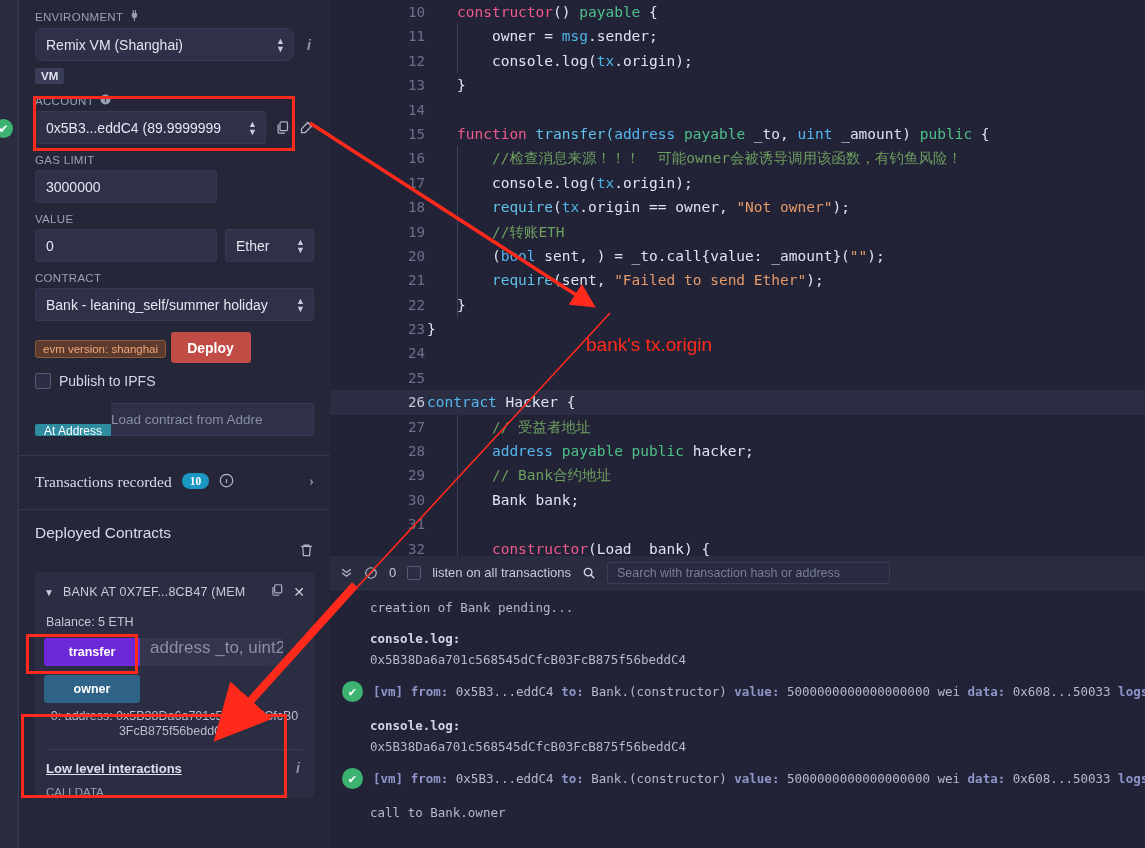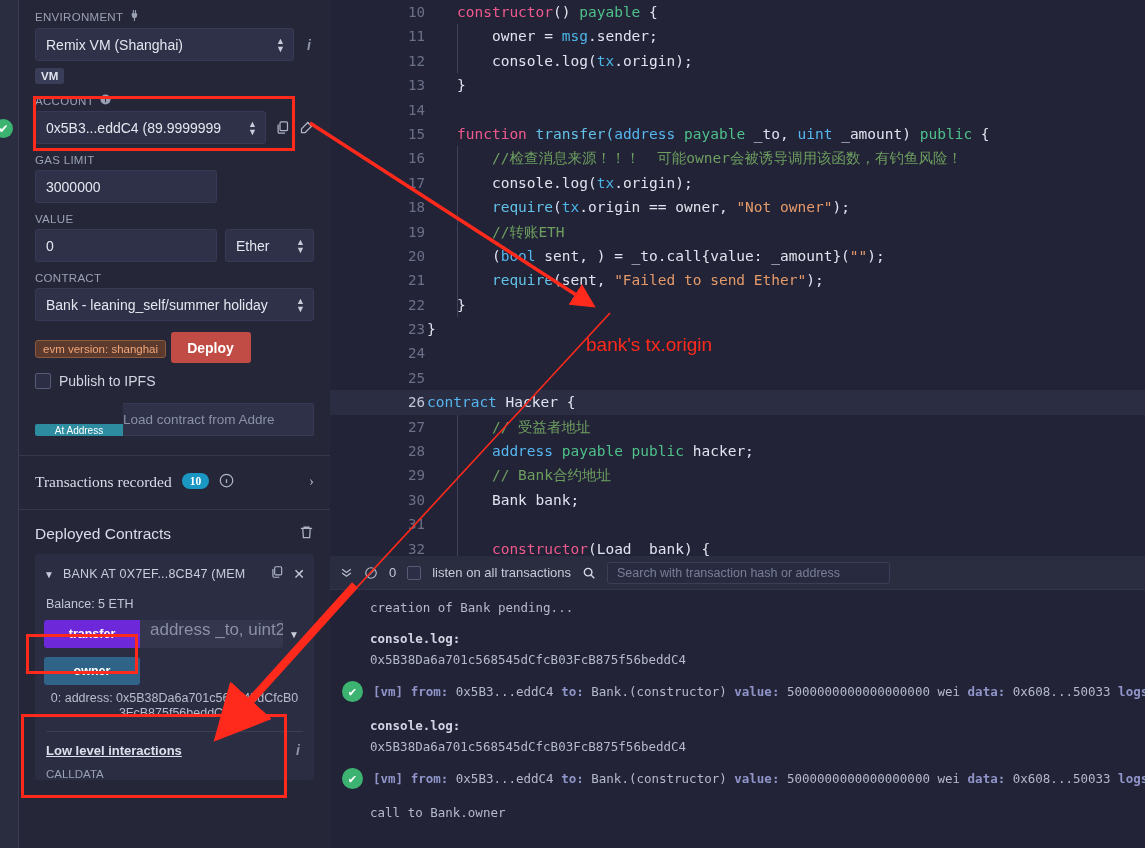--- a/index.html
+++ b/index.html
@@ -47,21 +47,21 @@
     border-radius: 3px; color: #e4e6ef; font-size: 14px;
     display: flex; align-items: center; padding: 0 8px 0 10px;
     position: relative; overflow: hidden; white-space: nowrap;
   }
   .select-box .caret {
     position: absolute; right: 8px; top: 50%; transform: translateY(-50%);
     color: #c9ccda; font-size: 9px; line-height: 8px; text-align: center;
   }
 
   .env-row { display: flex; align-items: center; gap: 10px; }
-  .env-row .select-box { flex: 1; }
+  .env-row .select-box { flex: 1; border-radius: 8px; }
   .info-i {
     color: #8f95ab; font-size: 14px; font-weight: bold; font-style: italic;
     width: 10px; text-align: center; cursor: pointer;
   }
   .vm-chip {
     display: inline-block; margin-top: 7px; padding: 2px 6px;
     background: #3a3d57; border-radius: 3px;
     font-size: 11.5px; font-weight: bold; color: #dfe2ee;
   }
 
@@ -86,22 +86,22 @@
   }
   .ipfs-row { display: flex; align-items: center; gap: 8px; margin-top: 10px; }
   .cbox {
     width: 16px; height: 16px; border: 1px solid #575b76; border-radius: 2px;
     background: #2b2e44;
   }
   .ipfs-label { font-size: 14px; color: #d3d6e3; }
 
   .ataddr-row { display: flex; margin-top: 14px; height: 33px; }
   .btn-ataddr {
-    width: 88px; background: #2e8ca0; color: #fff; border: none;
-    font-size: 10px; border-radius: 2px 0 0 2px; cursor: pointer; margin-top: 21px;
+    width: 76px; background: #2e8ca0; color: #fff; border: none;
+    font-size: 12px; border-radius: 2px 0 0 2px; cursor: pointer; margin-top: 21px;
   }
   .ataddr-input {
     flex: 1; background: #2e3148; border: 1px solid #363a54; border-left: none;
     border-radius: 0 2px 2px 0; color: #8b90a6; font-size: 13.5px;
     display: flex; align-items: center; 
     overflow: hidden; white-space: nowrap;
   }
 
   .hr { height: 1px; background: #34374d; margin-top: 19px; }
 
@@ -111,22 +111,23 @@
     font-family: Liberation Serif, serif;
   }
   .txrec-title { font-size: 15.5px; color: #d9dce9; }
   .badge {
     background: #1b97c4; color: #fff; border-radius: 9px;
     font-size: 11.5px; font-weight: bold; padding: 2px 8px;
   }
   .chev-right { margin-left: auto; color: #aeb3c6; font-size: 15px; }
 
   .deployed-head {
-    display: flex; align-items: flex-end;
+    display: flex; align-items: flex-start;
     padding: 14px 16px 11px 16px;
+    flex-direction: column;
   }
   .deployed-title { font-size: 15.5px; color: #d9dce9; }
   .trash { margin-left: auto; color: #aeb3c6; font-size: 14px; }
 
   .contract-card {
     margin: 0 16px; background: #2b2e43; border-radius: 3px;
     padding: 8px 9px 0 9px;
   }
   .cc-head { display: flex; align-items: center; gap: 9px; height: 24px; }
   .cc-chev { color: #c8cbd9; font-size: 10px; }

